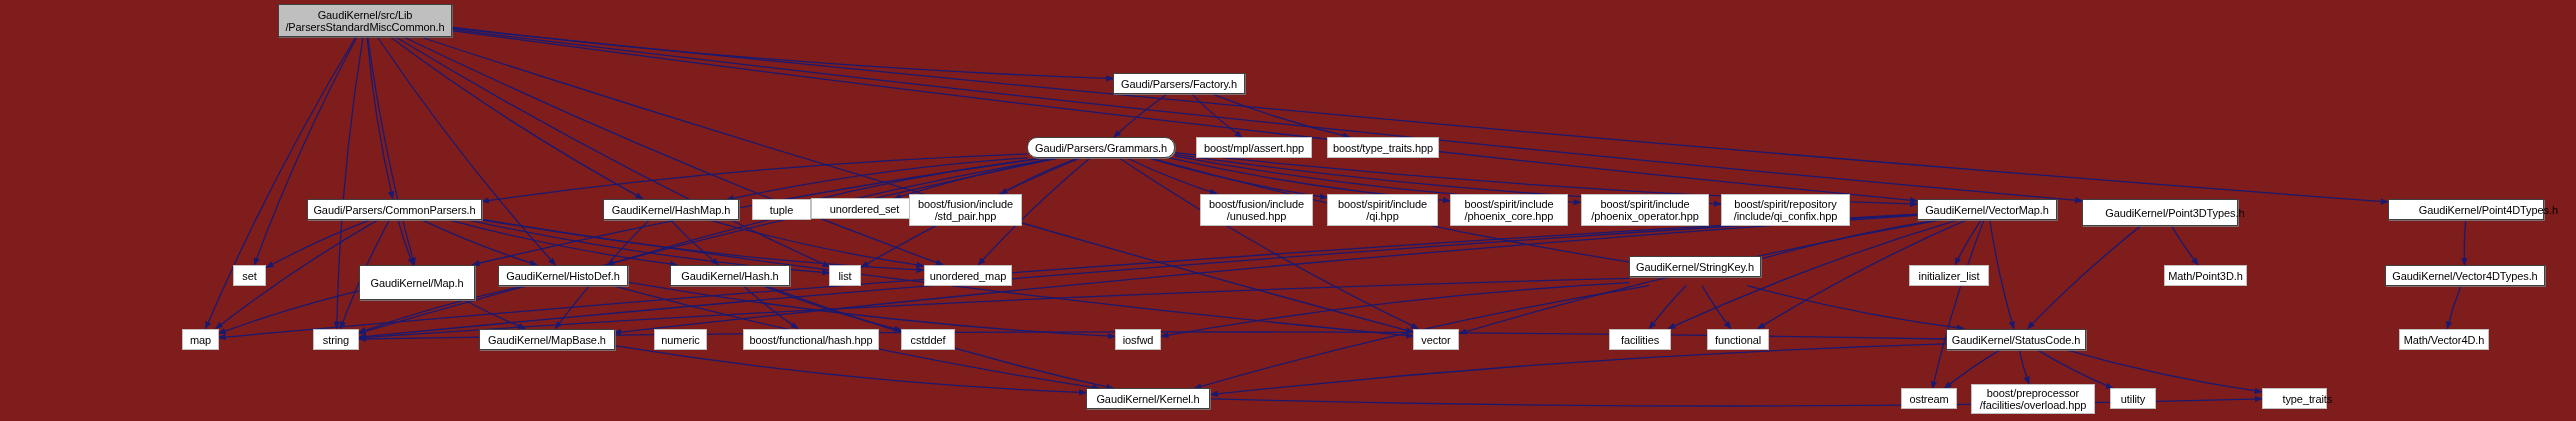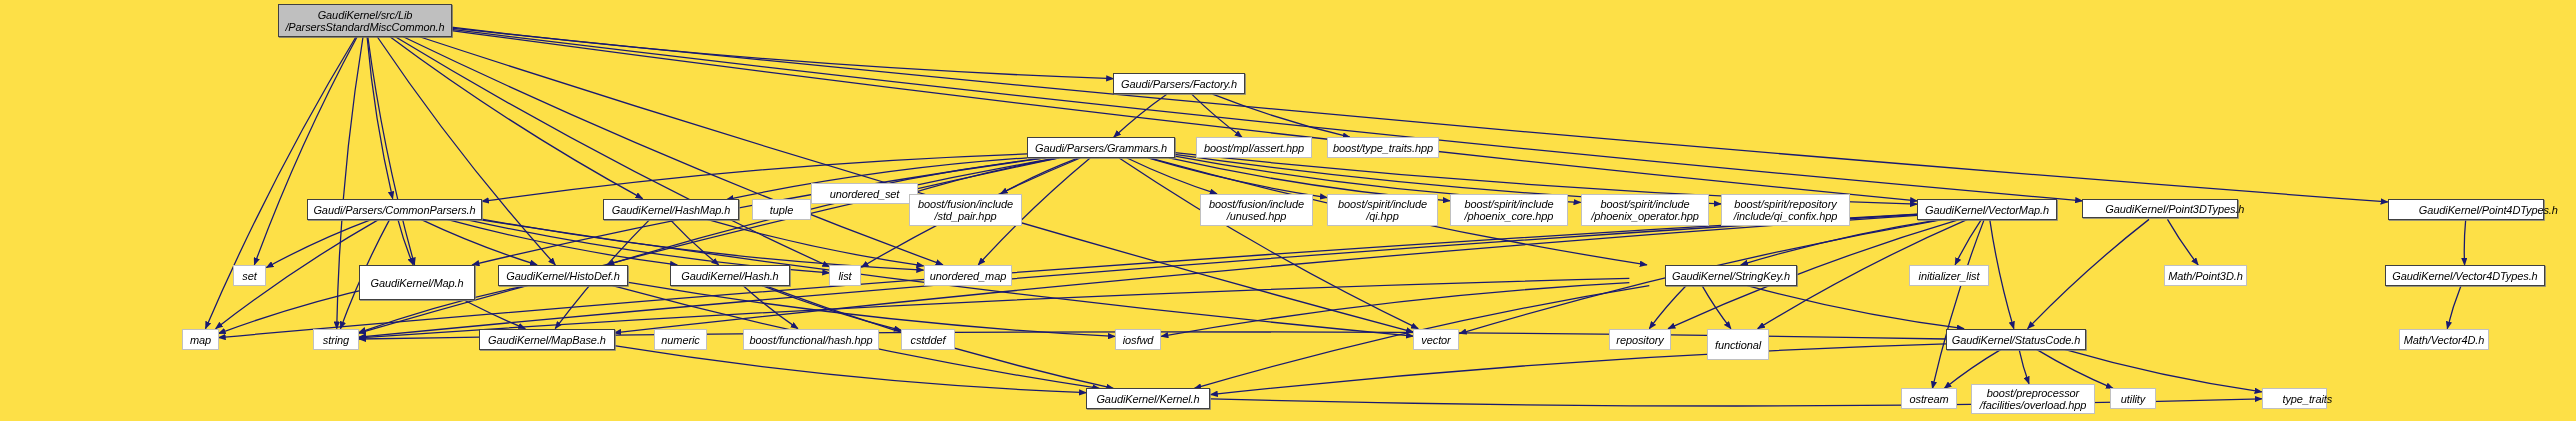--- a/index.html
+++ b/index.html
@@ -5,24 +5,23 @@
 <style>
   html, body {
     margin: 0;
     padding: 0;
     background: #ffffff;
   }
   #canvas {
     position: relative;
     width: 2576px;
     height: 422px;
-    background: #fde047;
+    background: #7f1d1d;
     overflow: hidden;
     font-family: "Liberation Sans", sans-serif;
-    font-style: italic;
   }
   #edge-layer {
     position: absolute;
     left: 0;
     top: 0;
     width: 2576px;
     height: 422px;
     pointer-events: none;
   }
   .node {
@@ -144,62 +143,62 @@
         <path d="M2588.5,438.0 Q2710.4,473.3 2836.0,491.2" fill="none" stroke="#191970" stroke-width="1.6" marker-end="url(#arrow)"></path>
         <path d="M2440.0,431.1 Q1977.8,444.9 1518.0,494.6" fill="none" stroke="#191970" stroke-width="1.6" marker-end="url(#arrow)"></path>
         <path d="M2440.0,425.0 Q1445.0,407.0 450.0,425.0" fill="none" stroke="#191970" stroke-width="1.6" marker-end="url(#arrow)"></path>
         <path d="M1518.0,500.0 Q2177.0,518.0 2836.0,500.0" fill="none" stroke="#191970" stroke-width="1.6" marker-end="url(#arrow)"></path>
       </g>
   </svg>
   <div id="nodes">
       <div class="node root" style="left: 278px; top: 4px; width: 174px; height: 33px;">GaudiKernel/src/Lib
 /ParsersStandardMiscCommon.h</div>
       <div class="node hdr" style="left: 1113px; top: 73px; width: 132px; height: 21px;">Gaudi/Parsers/Factory.h</div>
-      <div class="node hdr" style="left: 1027px; top: 137px; width: 148px; height: 21px;">Gaudi/Parsers/Grammars.h</div>
+      <div class="node hdr" style="left: 1027px; top: 137px; width: 148px; height: 21px; border-radius: 10px;">Gaudi/Parsers/Grammars.h</div>
       <div class="node " style="left: 1196px; top: 137px; width: 116px; height: 21px;">boost/mpl/assert.hpp</div>
       <div class="node " style="left: 1327px; top: 137px; width: 112px; height: 21px;">boost/type_traits.hpp</div>
       <div class="node hdr" style="left: 307px; top: 199px; width: 175px; height: 21px;">Gaudi/Parsers/CommonParsers.h</div>
       <div class="node hdr" style="left: 591px; top: 199px; width: 136px; height: 21px; margin-left: 12px;">GaudiKernel/HashMap.h</div>
       <div class="node " style="left: 752px; top: 199px; width: 59px; height: 21px;">tuple</div>
-      <div class="node " style="left: 811px; top: 183px; width: 107px; height: 21px;">unordered_set</div>
+      <div class="node " style="left: 811px; top: 198px; width: 107px; height: 21px;">unordered_set</div>
       <div class="node " style="left: 909px; top: 194px; width: 113px; height: 32px;">boost/fusion/include
 /std_pair.hpp</div>
       <div class="node " style="left: 1200px; top: 194px; width: 113px; height: 32px;">boost/fusion/include
 /unused.hpp</div>
       <div class="node " style="left: 1327px; top: 194px; width: 111px; height: 32px;">boost/spirit/include
 /qi.hpp</div>
       <div class="node " style="left: 1450px; top: 194px; width: 118px; height: 32px;">boost/spirit/include
 /phoenix_core.hpp</div>
       <div class="node " style="left: 1581px; top: 194px; width: 128px; height: 32px;">boost/spirit/include
 /phoenix_operator.hpp</div>
       <div class="node " style="left: 1721px; top: 194px; width: 129px; height: 32px;">boost/spirit/repository
 /include/qi_confix.hpp</div>
       <div class="node hdr" style="left: 1917px; top: 199px; width: 140px; height: 21px;">GaudiKernel/VectorMap.h</div>
-      <div class="node hdr" style="left: 2082px; top: 199px; width: 156px; height: 19px; padding-left: 32px;">GaudiKernel/Point3DTypes.h</div>
+      <div class="node hdr" style="left: 2082px; top: 199px; width: 156px; height: 27px; padding-left: 32px;">GaudiKernel/Point3DTypes.h</div>
       <div class="node hdr" style="left: 2388px; top: 199px; width: 156px; height: 21px; padding-left: 47px;">GaudiKernel/Point4DTypes.h</div>
       <div class="node " style="left: 233px; top: 265px; width: 33px; height: 21px;">set</div>
       <div class="node hdr" style="left: 359px; top: 265px; width: 116px; height: 35px;">GaudiKernel/Map.h</div>
       <div class="node hdr" style="left: 498px; top: 265px; width: 130px; height: 21px;">GaudiKernel/HistoDef.h</div>
       <div class="node hdr" style="left: 670px; top: 265px; width: 120px; height: 21px;">GaudiKernel/Hash.h</div>
       <div class="node " style="left: 829px; top: 265px; width: 32px; height: 21px;">list</div>
       <div class="node " style="left: 924px; top: 265px; width: 88px; height: 21px; text-align: right;">unordered_map</div>
-      <div class="node hdr" style="left: 1629px; top: 265px; width: 132px; height: 21px; margin-left: 36px;">GaudiKernel/StringKey.h</div>
+      <div class="node hdr" style="left: 1629px; top: 256px; width: 132px; height: 21px;">GaudiKernel/StringKey.h</div>
       <div class="node " style="left: 1909px; top: 265px; width: 80px; height: 21px;">initializer_list</div>
       <div class="node " style="left: 2164px; top: 265px; width: 83px; height: 21px;">Math/Point3D.h</div>
       <div class="node hdr" style="left: 2385px; top: 265px; width: 160px; height: 21px;">GaudiKernel/Vector4DTypes.h</div>
       <div class="node " style="left: 182px; top: 329px; width: 37px; height: 21px;">map</div>
       <div class="node " style="left: 313px; top: 329px; width: 46px; height: 21px;">string</div>
       <div class="node hdr" style="left: 479px; top: 329px; width: 136px; height: 21px;">GaudiKernel/MapBase.h</div>
       <div class="node " style="left: 654px; top: 329px; width: 53px; height: 21px;">numeric</div>
       <div class="node " style="left: 743px; top: 329px; width: 136px; height: 21px;">boost/functional/hash.hpp</div>
       <div class="node " style="left: 901px; top: 329px; width: 54px; height: 21px;">cstddef</div>
       <div class="node " style="left: 1115px; top: 329px; width: 46px; height: 21px;">iosfwd</div>
       <div class="node " style="left: 1413px; top: 329px; width: 46px; height: 21px;">vector</div>
-      <div class="node " style="left: 1609px; top: 329px; width: 62px; height: 21px;">repository</div>
-      <div class="node " style="left: 1707px; top: 329px; width: 62px; height: 31px;">functional</div>
+      <div class="node " style="left: 1609px; top: 329px; width: 62px; height: 21px;">facilities</div>
+      <div class="node " style="left: 1707px; top: 329px; width: 62px; height: 21px;">functional</div>
       <div class="node hdr" style="left: 1946px; top: 329px; width: 140px; height: 21px;">GaudiKernel/StatusCode.h</div>
       <div class="node " style="left: 2399px; top: 329px; width: 90px; height: 21px;">Math/Vector4D.h</div>
       <div class="node hdr" style="left: 1086px; top: 388px; width: 124px; height: 21px;">GaudiKernel/Kernel.h</div>
       <div class="node " style="left: 1901px; top: 388px; width: 56px; height: 21px;">ostream</div>
       <div class="node " style="left: 1971px; top: 384px; width: 124px; height: 30px;">boost/preprocessor
 /facilities/overload.hpp</div>
       <div class="node " style="left: 2110px; top: 388px; width: 46px; height: 21px;">utility</div>
       <div class="node " style="left: 2262px; top: 388px; width: 65px; height: 21px; padding-left: 28px;">type_traits</div>
     </div>
 </div>

